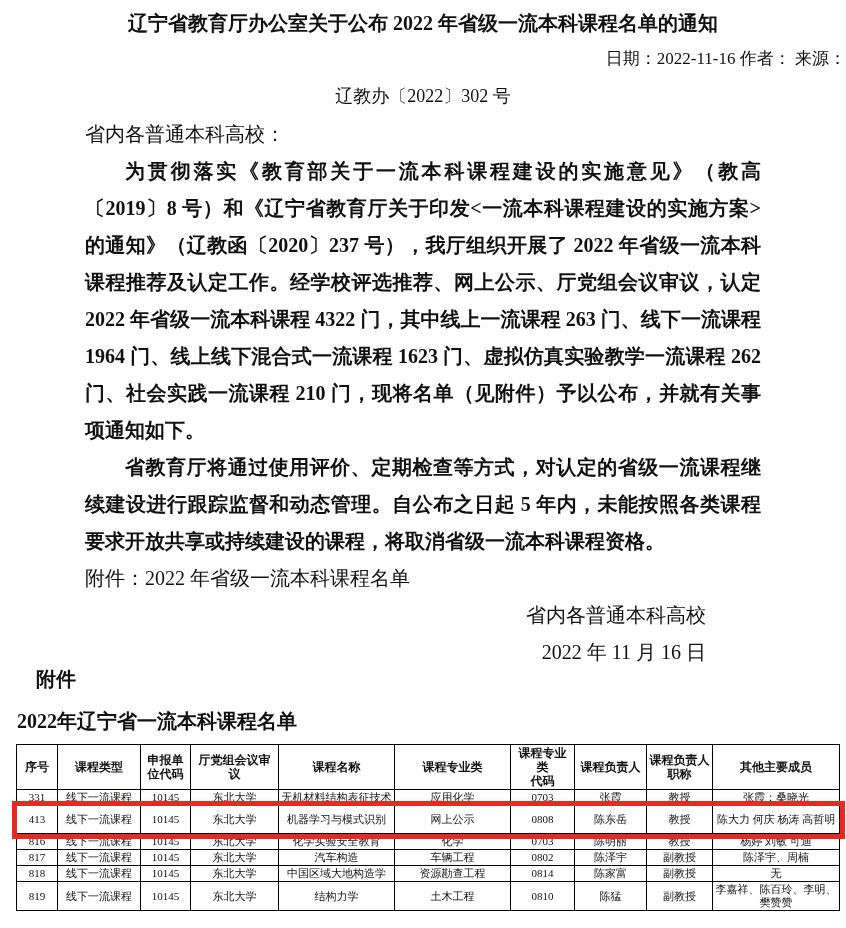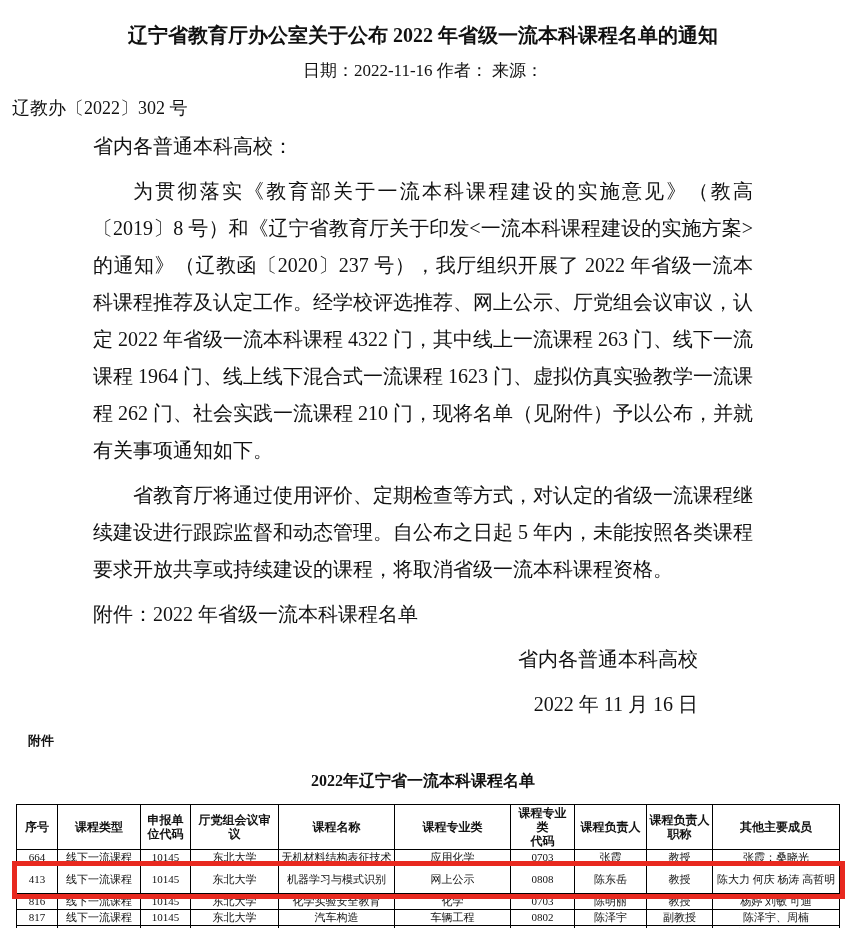--- a/index.html
+++ b/index.html
@@ -1,29 +1,29 @@
 <!DOCTYPE html>
 <html style="--hl: #e8291f;"><head>
 <meta charset="utf-8">
 <style>
   html, body { margin:0; padding:0; background:#ffffff; }
   body { font-family: "Liberation Serif", "DejaVu Serif", serif; color:#111; }
   .page { width:846px; height:928px; position:relative; background:#fff; overflow:hidden; margin:0 auto; }
 
-  .doc-title { margin:0; padding-top:22px; text-align:center; font-size:20px; line-height:26px; font-weight:700; }
-  .meta-line { margin-top:12px; text-align:center; font-size:17px; line-height:22px; }
-  .doc-number { margin-top:14px; text-align:left; font-size:18px; line-height:24px;margin-left:12px; }
+  .doc-title { margin:0; padding-top:10px; text-align:center; font-size:20px; line-height:26px; font-weight:700; }
+  .meta-line { margin-top:12px; text-align:right; font-size:17px; line-height:22px; }
+  .doc-number { margin-top:14px; text-align:center; font-size:18px; line-height:24px; }
 
   .doc-body { margin:8px 85px 0 85px; font-size:20px; line-height:37px; text-align:justify; }
-  .doc-body p { margin:8px; }
-  .para { text-indent:2em; }
+  .doc-body p { margin:0; }
+  .para { text-indent:2em;font-weight:bold; }
   .signer, .sign-date { text-align:right; padding-right:55px; }
 
-  .annex-label { margin:0 0 0 28px; font-size:13px; line-height:20px; font-weight:700; font-family:Liberation Serif, serif; }
-  .table-title { margin:16px 0 0 0; text-align:center; font-size:16px; line-height:28px; font-weight:700; }
+  .annex-label { margin:0 0 0 36px; font-size:20px; line-height:20px; font-weight:700; font-family:Liberation Mono, monospace; }
+  .table-title { margin:16px 0 0 17px; font-size:20px; line-height:28px; font-weight:700; }
 
   table.course-table { border-collapse:collapse; margin:9px 0 0 16px; width:823px; table-layout:fixed; }
   table.course-table th, table.course-table td {
     border:1px solid #000; text-align:center; vertical-align:middle;
     font-size:11px; line-height:13px; padding:1px 2px; white-space:pre-line; overflow:hidden;
   }
   table.course-table th { font-size:12px; line-height:14px; font-weight:700; height:42px; }
   tr.hl td { padding:7px 2px; }
   tr.hl { outline:5px solid var(--hl, #e8291f); }
 </style>
@@ -73,21 +73,21 @@
           <th>课程专业类
 代码</th>
           <th>课程负责人</th>
           <th>课程负责人
 职称</th>
           <th>其他主要成员</th>
         </tr>
     </thead>
     <tbody>
         <tr>
-          <td>664</td>
+          <td>331</td>
           <td>线下一流课程</td>
           <td>10145</td>
           <td>东北大学</td>
           <td>无机材料结构表征技术</td>
           <td>应用化学</td>
           <td>0703</td>
           <td>张霞</td>
           <td>教授</td>
           <td>张霞；桑晓光</td>
         </tr>
@@ -121,20 +121,32 @@
           <td>10145</td>
           <td>东北大学</td>
           <td>汽车构造</td>
           <td>车辆工程</td>
           <td>0802</td>
           <td>陈泽宇</td>
           <td>副教授</td>
           <td>陈泽宇、周楠</td>
         </tr>
         <tr>
+          <td>818</td>
+          <td>线下一流课程</td>
+          <td>10145</td>
+          <td>东北大学</td>
+          <td>中国区域大地构造学</td>
+          <td>资源勘查工程</td>
+          <td>0814</td>
+          <td>陈家富</td>
+          <td>副教授</td>
+          <td>无</td>
+        </tr>
+        <tr>
           <td>819</td>
           <td>线下一流课程</td>
           <td>10145</td>
           <td>东北大学</td>
           <td>结构力学</td>
           <td>土木工程</td>
           <td>0810</td>
           <td>陈猛</td>
           <td>副教授</td>
           <td>李嘉祥、陈百玲、李明、樊赞赞</td>

